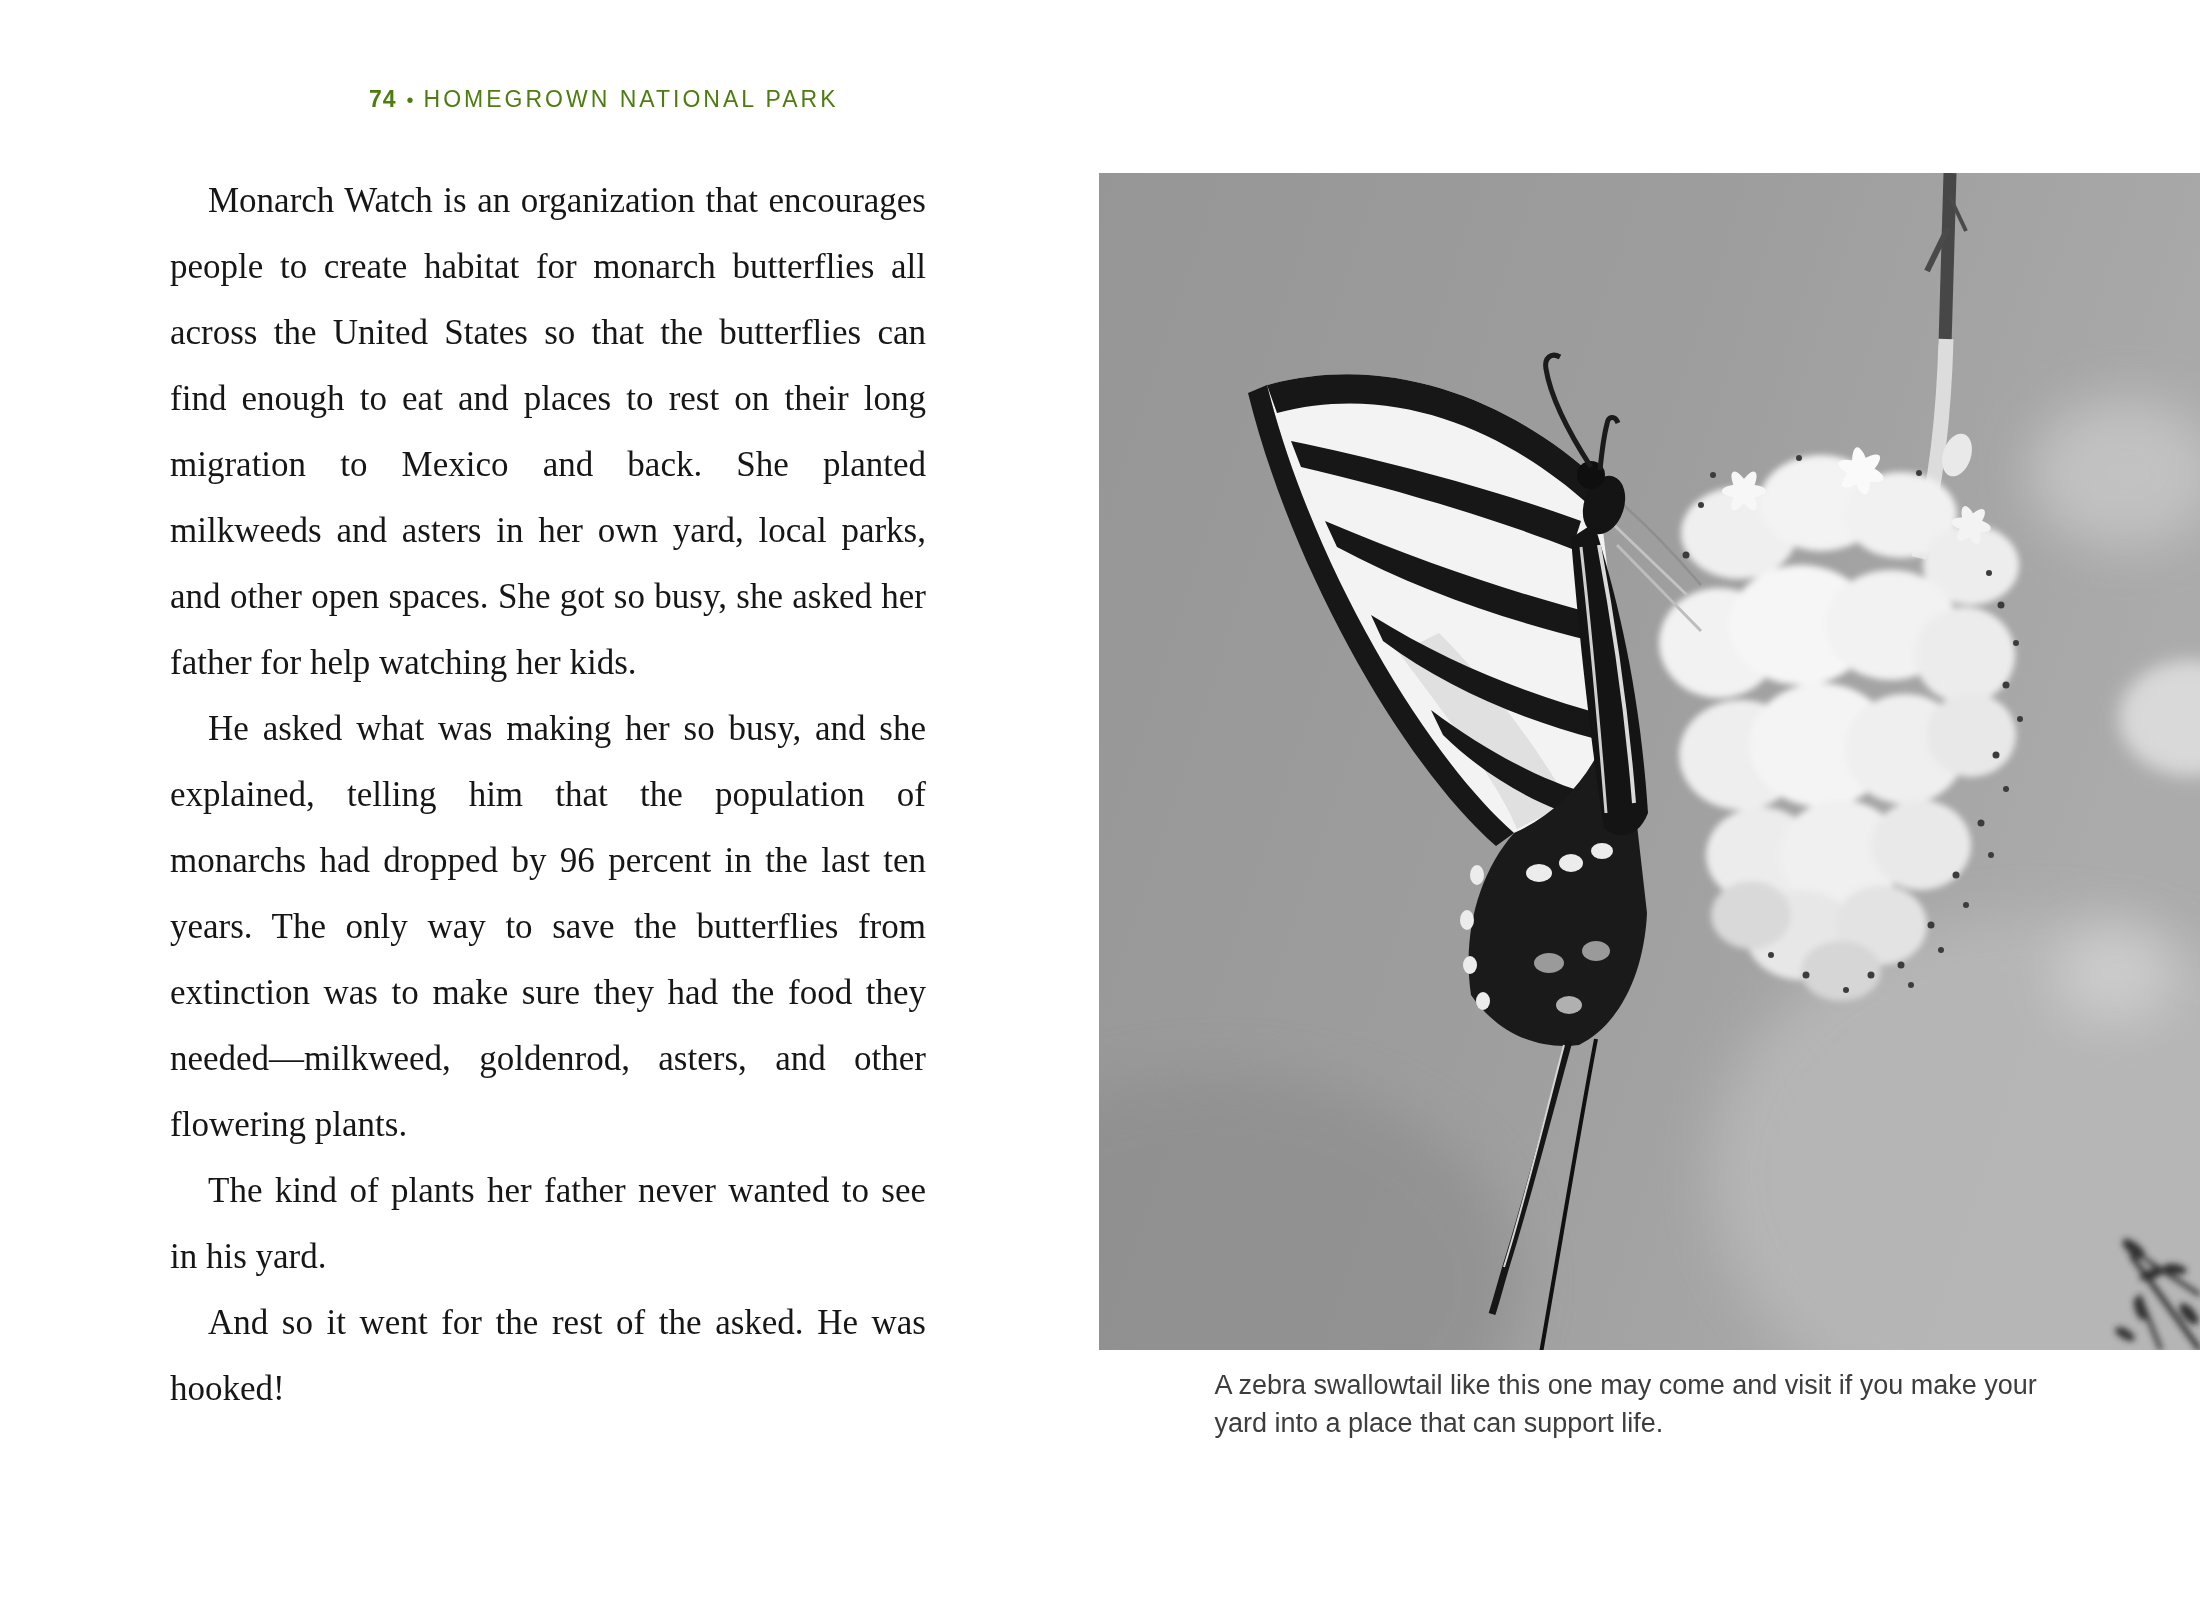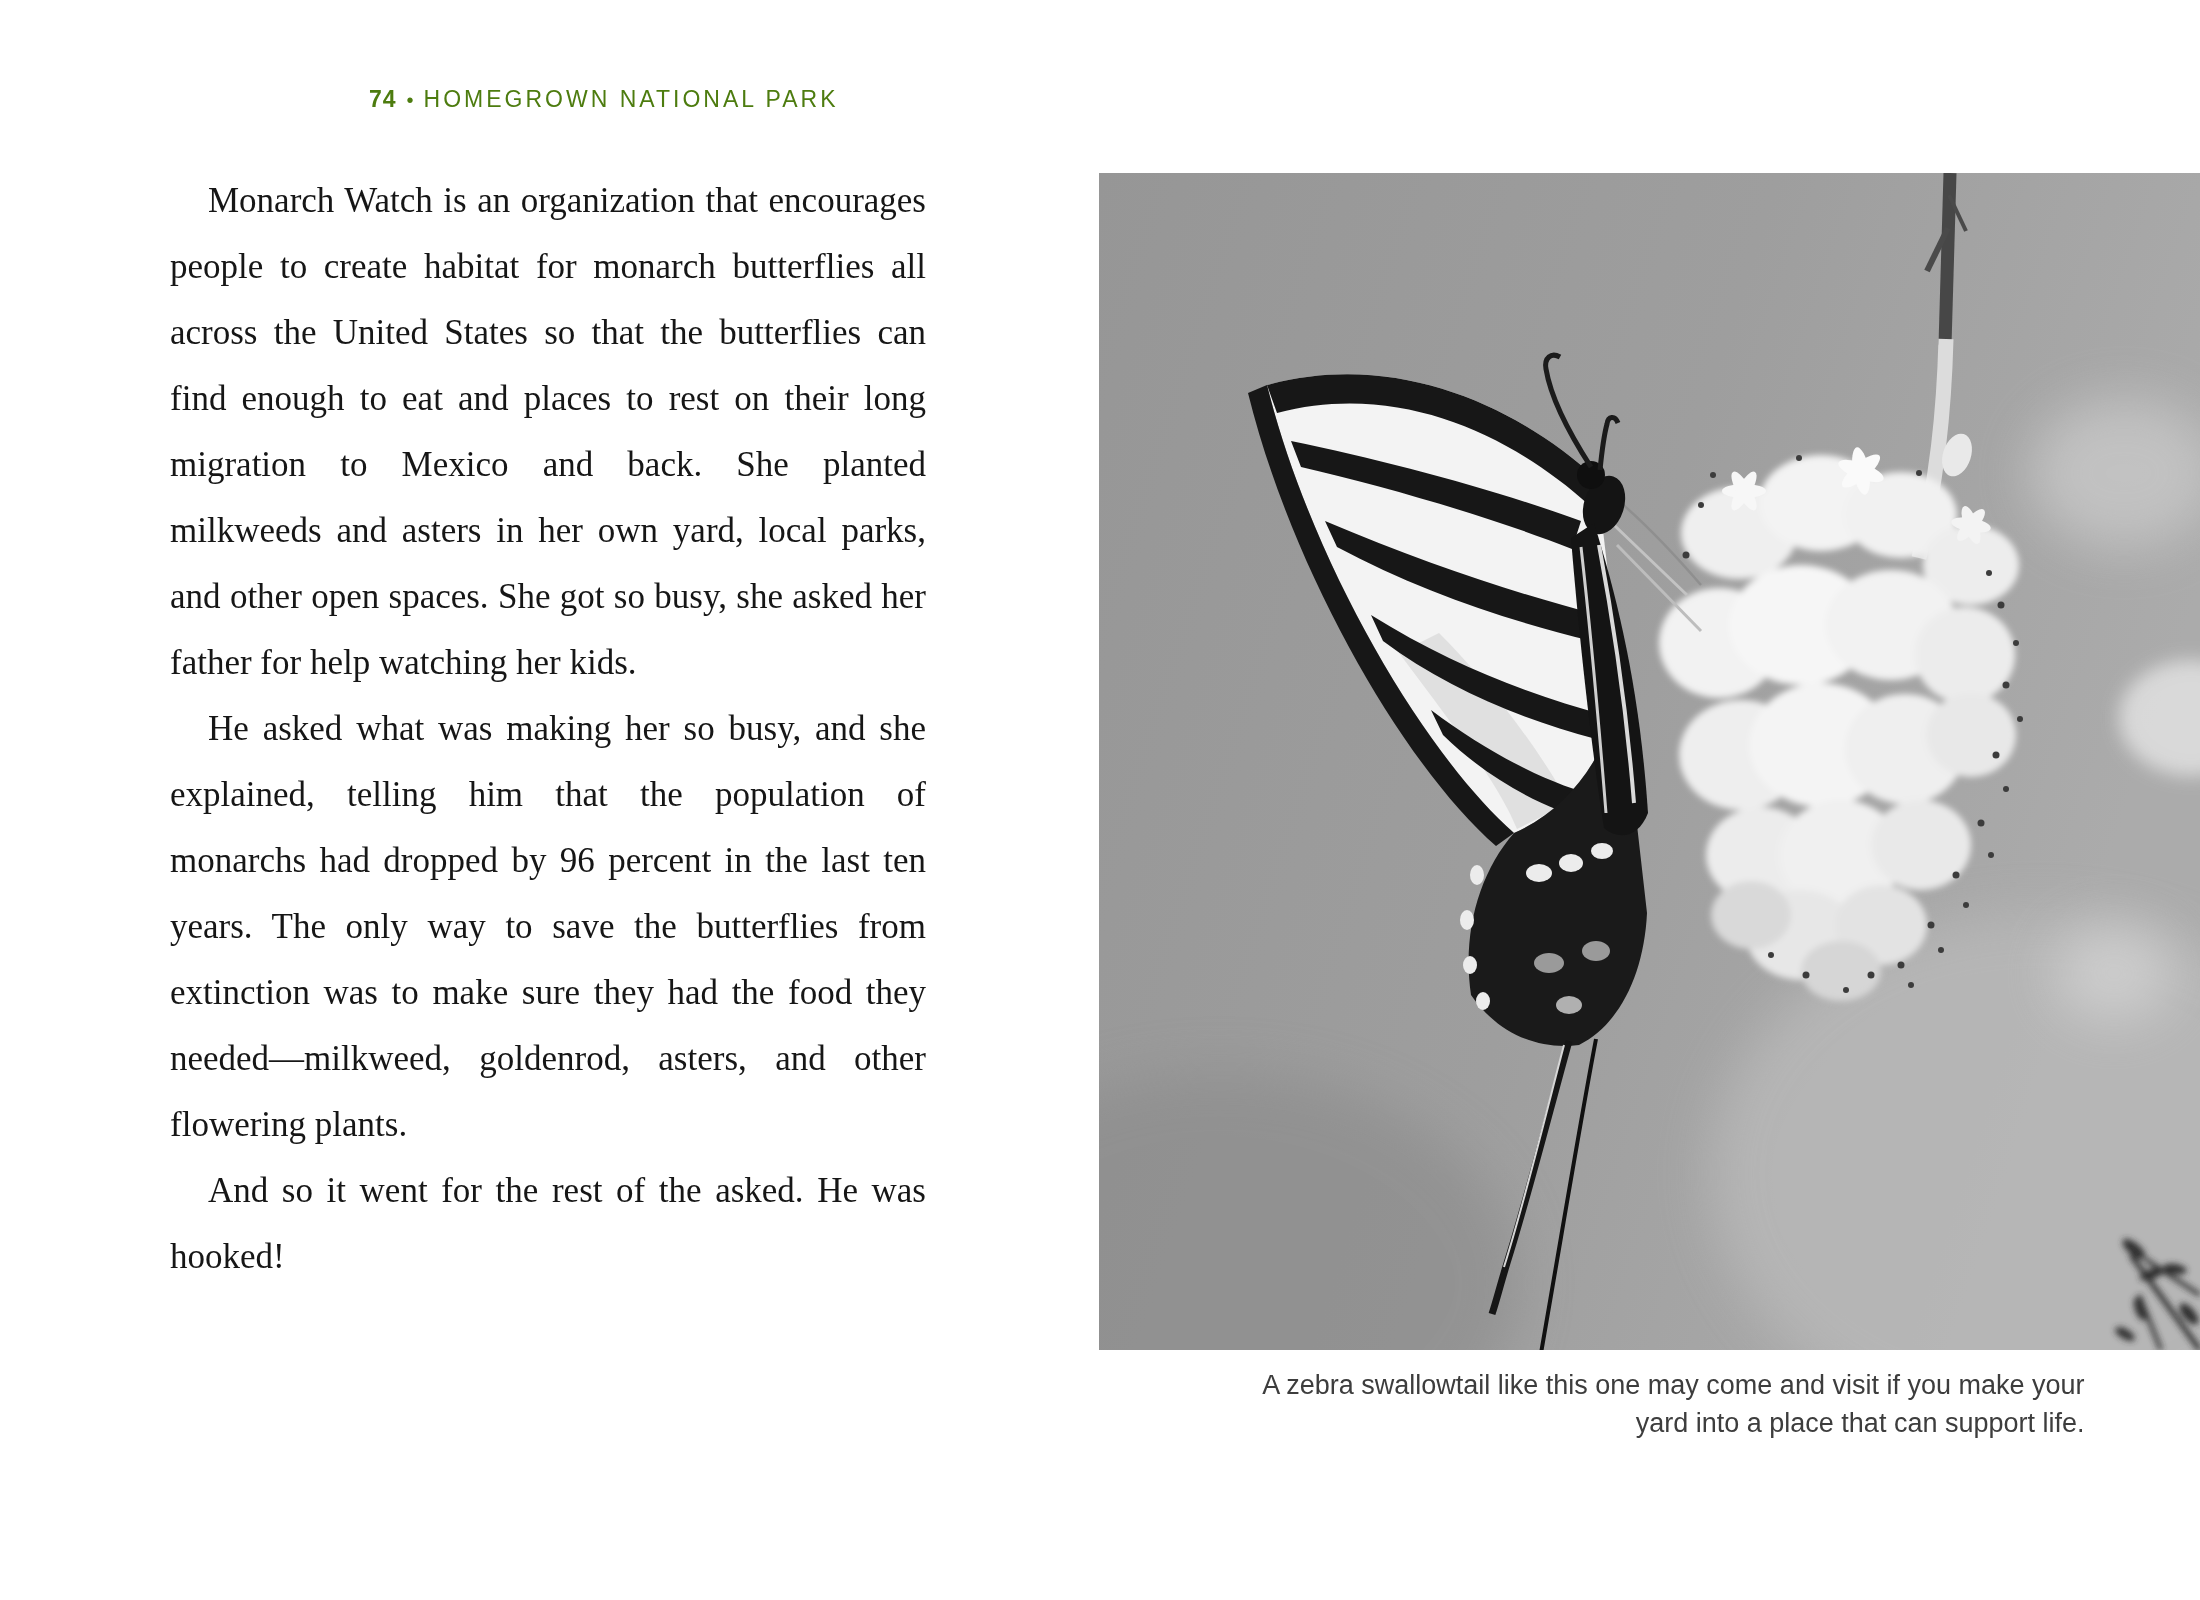--- a/index.html
+++ b/index.html
@@ -24,34 +24,35 @@
   .body-column p{margin:0;text-indent:38px;}
   .photo-frame{
     position:absolute;left:1099px;top:173px;width:1101px;height:1177px;
     overflow:hidden;
   }
   .photo-frame svg{display:block;}
   .photo-caption{
     position:absolute;left:1099px;top:1366px;width:1101px;
     font-family:"Liberation Sans", sans-serif;
     font-size:27px;line-height:38px;color:#3d3d3d;
-    text-align:right;
+    text-align:left;
   }
   .photo-caption .inner{max-width:870px;margin:0 auto;}
 </style>
 </head>
 <body>
 
 <div class="running-head">
   <span class="folio">74</span><span class="sep">•</span><span class="title">HOMEGROWN NATIONAL PARK</span>
 </div>
 
 <div class="body-column">
     <p>Monarch Watch is an organization that encourages people to create habitat for monarch butterflies all across the United States so that the butterflies can find enough to eat and places to rest on their long migration to Mexico and back. She planted milkweeds and asters in her own yard, local parks, and other open spaces. She got so busy, she asked her father for help watching her kids.</p>
     <p>He asked what was making her so busy, and she explained, telling him that the population of monarchs had dropped by 96 percent in the last ten years. The only way to save the butterflies from extinction was to make sure they had the food they needed—milkweed, goldenrod, asters, and other flowering plants.</p>
+    <p>The kind of plants her father never wanted to see in his yard.</p>
     <p>And so it went for the rest of the asked. He was hooked!</p>
   </div>
 
 <div class="photo-frame">
   <svg width="1101" height="1177" viewBox="0 0 1101 1177" xmlns="http://www.w3.org/2000/svg">
     <defs>
       <linearGradient id="bgGrad" x1="0" y1="0" x2="1" y2="0.35">
         <stop offset="0" stop-color="#969696"></stop>
         <stop offset="0.55" stop-color="#9e9e9e"></stop>
         <stop offset="1" stop-color="#ababab"></stop>

